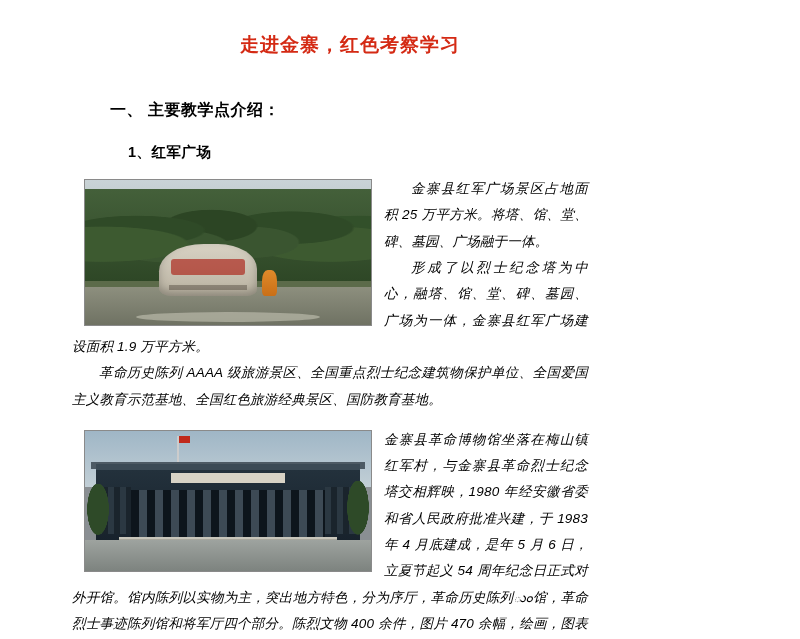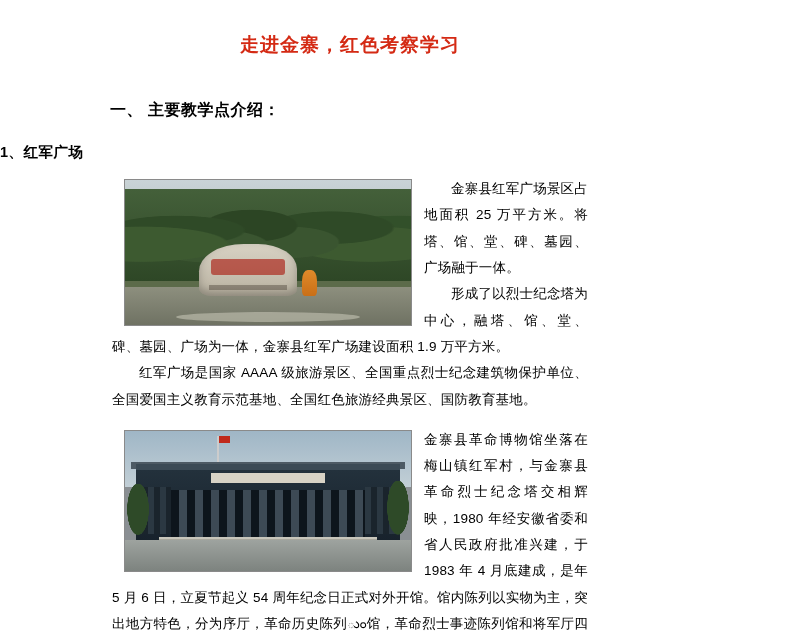--- a/index.html
+++ b/index.html
@@ -35,29 +35,31 @@
     font-weight: bold;
     margin: 0;
     padding-left: 110px;
     padding-top: 42px;
     letter-spacing: 0.5px;
   }
   .h2 {
     font-size: 14.5px;
     font-weight: bold;
     margin: 0;
+    padding-left: 128px;
     padding-top: 22px;
     letter-spacing: 0.5px;
   }
   .h2.second {
     padding-top: 30px;
   }
   .section {
     position: relative;
-    padding: 0 112px 0 112px;
+    padding: 0 112px 0 72px;
+    font-style: italic;
   }
   .block {
     margin-top: 14px;
     font-size: 13.5px;
     line-height: 1.95;
     text-align: justify;
     letter-spacing: 0.2px;
   }
   .figure {
     float: left;
@@ -200,21 +202,21 @@
         <div class="f1-ground"></div>
         <div class="f1-path"></div>
         <div class="f1-stone">
           <div class="f1-stone-txt"></div>
           <div class="f1-stone-sub"></div>
         </div>
         <div class="f1-person"></div>
       </div>
       <p class="indent" style="margin:0">金寨县红军广场景区占地面积 25 万平方米。将塔、馆、堂、碑、墓园、广场融于一体。</p>
       <p class="indent" style="margin:0">形成了以烈士纪念塔为中心，融塔、馆、堂、碑、墓园、广场为一体，金寨县红军广场建设面积 1.9 万平方米。</p>
-      <p class="indent" style="margin:0">红军广场是国家 AAAA 级旅游景区、全国重点烈士纪念建筑物保护单位、全国爱国主义教育示范基地、全国红色旅游经典景区、国防教育基地。</p>
+      <p class="indent" style="margin:0">革命历史陈列 AAAA 级旅游景区、全国重点烈士纪念建筑物保护单位、全国爱国主义教育示范基地、全国红色旅游经典景区、国防教育基地。</p>
     </div>
     <div class="clear"></div>
   </div>
 
 
   <div class="section">
     <div class="block">
       <div class="figure fig2">
         <div class="f2-sky"></div>
         <div class="f2-flag"></div>

